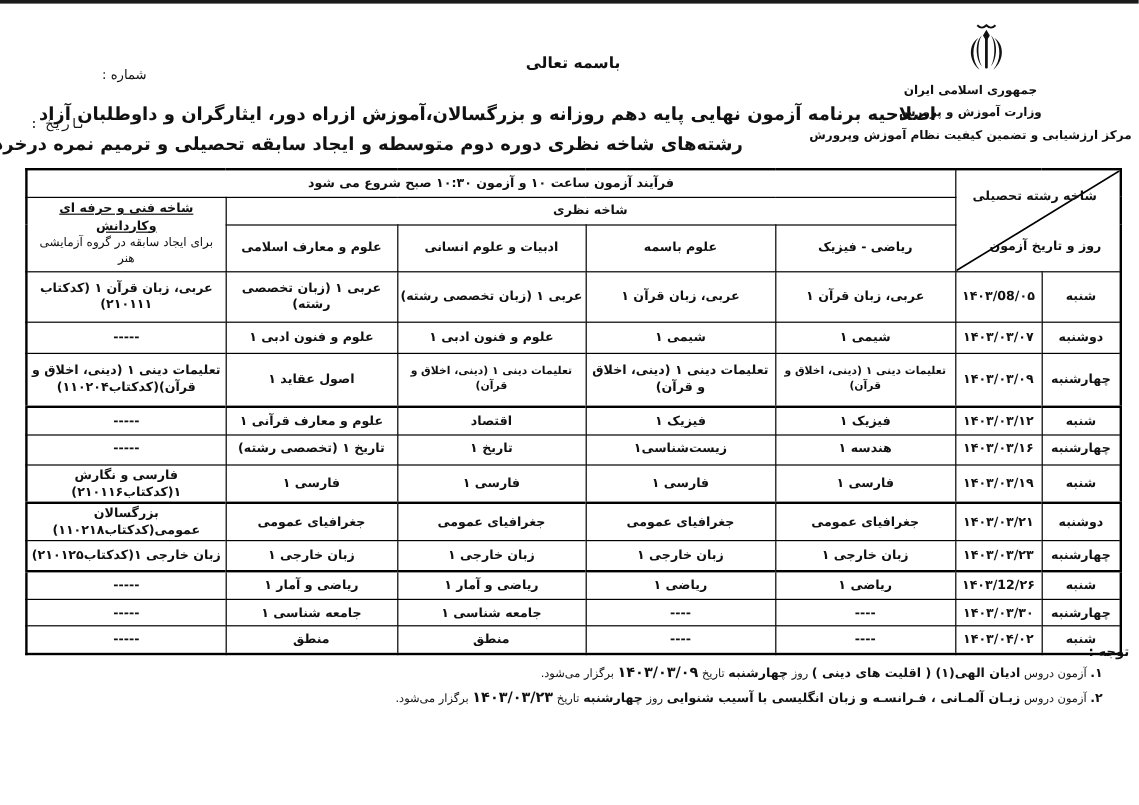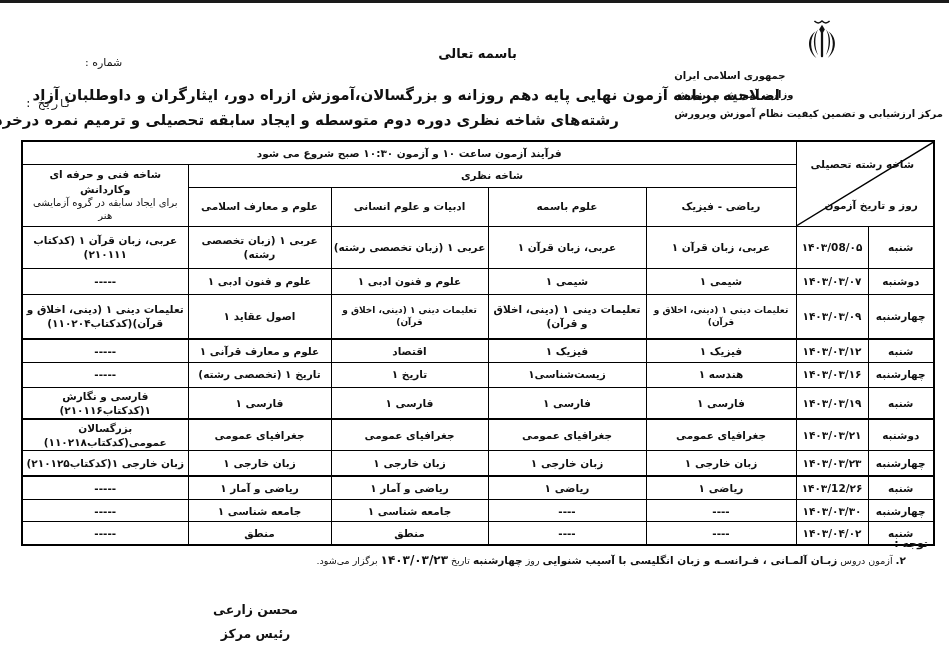--- a/index.html
+++ b/index.html
@@ -1,21 +1,21 @@
 <!DOCTYPE html>
 <html lang="fa"><head>
 <meta charset="utf-8">
 <style>
   html,body{margin:0;padding:0;width:949px;height:671px;background:#ffffff;overflow:hidden;
     font-family:"DejaVu Sans",sans-serif;color:#111;}
   .page{position:relative;width:949px;height:671px;background:#fff;direction:rtl;}
   .top-rule{position:absolute;top:0;left:0;width:949px;height:3px;background:#1a1a1a;}
 
   
-  .gov-block{position:absolute;top:66px;right:6px;text-align:left;font-size:10px;font-weight:bold;line-height:19px;white-space:nowrap;}
+  .gov-block{position:absolute;top:66px;right:6px;text-align:center;font-size:10px;font-weight:bold;line-height:19px;white-space:nowrap;}
   .emblem{position:absolute;top:18px;right:108px;width:38px;height:46px;}
   .basmala{position:absolute;top:46px;right:432px;font-size:13px;font-weight:bold;direction:rtl;}
   .num-label{position:absolute;top:56px;left:85px;font-size:11px;direction:rtl;}
   .date-label{position:absolute;top:97px;left:25px;font-size:11px;direction:rtl;font-family:Liberation Mono, monospace;}
   .title1{position:absolute;top:86px;right:169px;font-size:15px;font-weight:bold;white-space:nowrap;direction:rtl;}
   .title2{position:absolute;top:111px;right:330px;font-size:15px;font-weight:bold;white-space:nowrap;direction:rtl;}
 
   
   table.exam{position:absolute;top:140px;right:14px;border-collapse:collapse;table-layout:fixed;
     direction:rtl;border:2px solid #000;}
@@ -27,29 +27,29 @@
   tr.b1{height:42px;} tr.b2{height:26px;} tr.b3{height:45px;} tr.b4{height:23px;}
   tr.b5{height:25px;} tr.b6{height:25px;} tr.b7{height:28px;} tr.b8{height:25px;}
   tr.b9{height:24px;} tr.b10{height:22px;} tr.b11{height:23px;}
   tr.thick td{border-bottom-width:2px;}
   td.process{font-size:11.5px;}
   td.corner{position:relative;padding:0;margin-left:24px;}
   .diag{position:absolute;inset:0;width:100%;height:100%;}
   .diag line{stroke:#000;stroke-width:1.4;vector-effect:non-scaling-stroke;}
   .corner-top{position:absolute;top:15px;left:14px;font-size:10.5px;font-weight:bold;white-space:nowrap;}
   .corner-bottom{position:absolute;bottom:13px;left:28px;font-size:10.5px;font-weight:bold;white-space:nowrap;}
-  td.fanni-head .fh-bold{font-size:10.5px;font-weight:bold;display:block;}
+  td.fanni-head .fh-bold{font-size:10.5px;font-weight:bold;display:block;text-decoration:underline;}
   td.fanni-head .fh-rest{font-size:10px;font-weight:normal;display:block;}
   td.col-head{font-size:11.5px;}
   td.c-day{font-size:10.5px;} td.c-date{font-size:10.5px;letter-spacing:0.2px;}
   td.c-fanni{font-size:9.5px;}
   tr.b3 td.sm{font-size:9px;}
 
   
-  .notes{position:absolute;top:537px;right:21px;width:915px;direction:rtl;}
+  .notes{position:absolute;top:537px;right:8px;width:915px;direction:rtl;}
   .notes-label{font-size:11px;font-weight:bold;margin-bottom:3px;}
   .note{font-size:9.5px;margin:0 22px 7px 0;direction:rtl;}
   .note .nnum{font-weight:bold;font-size:10.5px;}
   .note b{font-size:10.5px;}
   .note b.ndate{font-size:12px;letter-spacing:0.3px;}
 
   .signature{position:absolute;top:598px;left:203px;width:105px;text-align:center;
     font-size:12.5px;font-weight:bold;line-height:24px;direction:rtl;}
 </style>
 </head>
@@ -213,28 +213,34 @@
       <td>منطق</td>
       <td>منطق</td>
       <td class="c-fanni">-----</td>
     </tr>
   </tbody>
     </table>
 
   <div class="notes">
     <div class="notes-label">توجه :</div>
     <div class="note">
+      <span class="nnum">۱.</span>
+      <span>آزمون دروس</span>
+      <b>ادیان الهی(۱) ( اقلیت های دینی )</b>
+      <span>روز</span>
+      <b>چهارشنبه</b>
+      <span>تاریخ</span>
+      <b class="ndate">۱۴۰۳/۰۳/۰۹</b>
+      <span>برگزار می‌شود.</span>
+    </div>
+    <div class="note">
       <span class="nnum">۲.</span>
       <span>آزمون دروس</span>
       <b>زبـان آلمـانی ، فـرانسـه و زبان انگلیسی با آسیب شنوایی</b>
       <span>روز</span>
       <b>چهارشنبه</b>
       <span>تاریخ</span>
       <b class="ndate">۱۴۰۳/۰۳/۲۳</b>
       <span>برگزار می‌شود.</span>
     </div>
   </div>
 
-  <div class="signature">
-    <div>محسن زارعی</div>
-    <div>رئیس مرکز</div>
-  </div>
 </div>
 
 </body></html>

